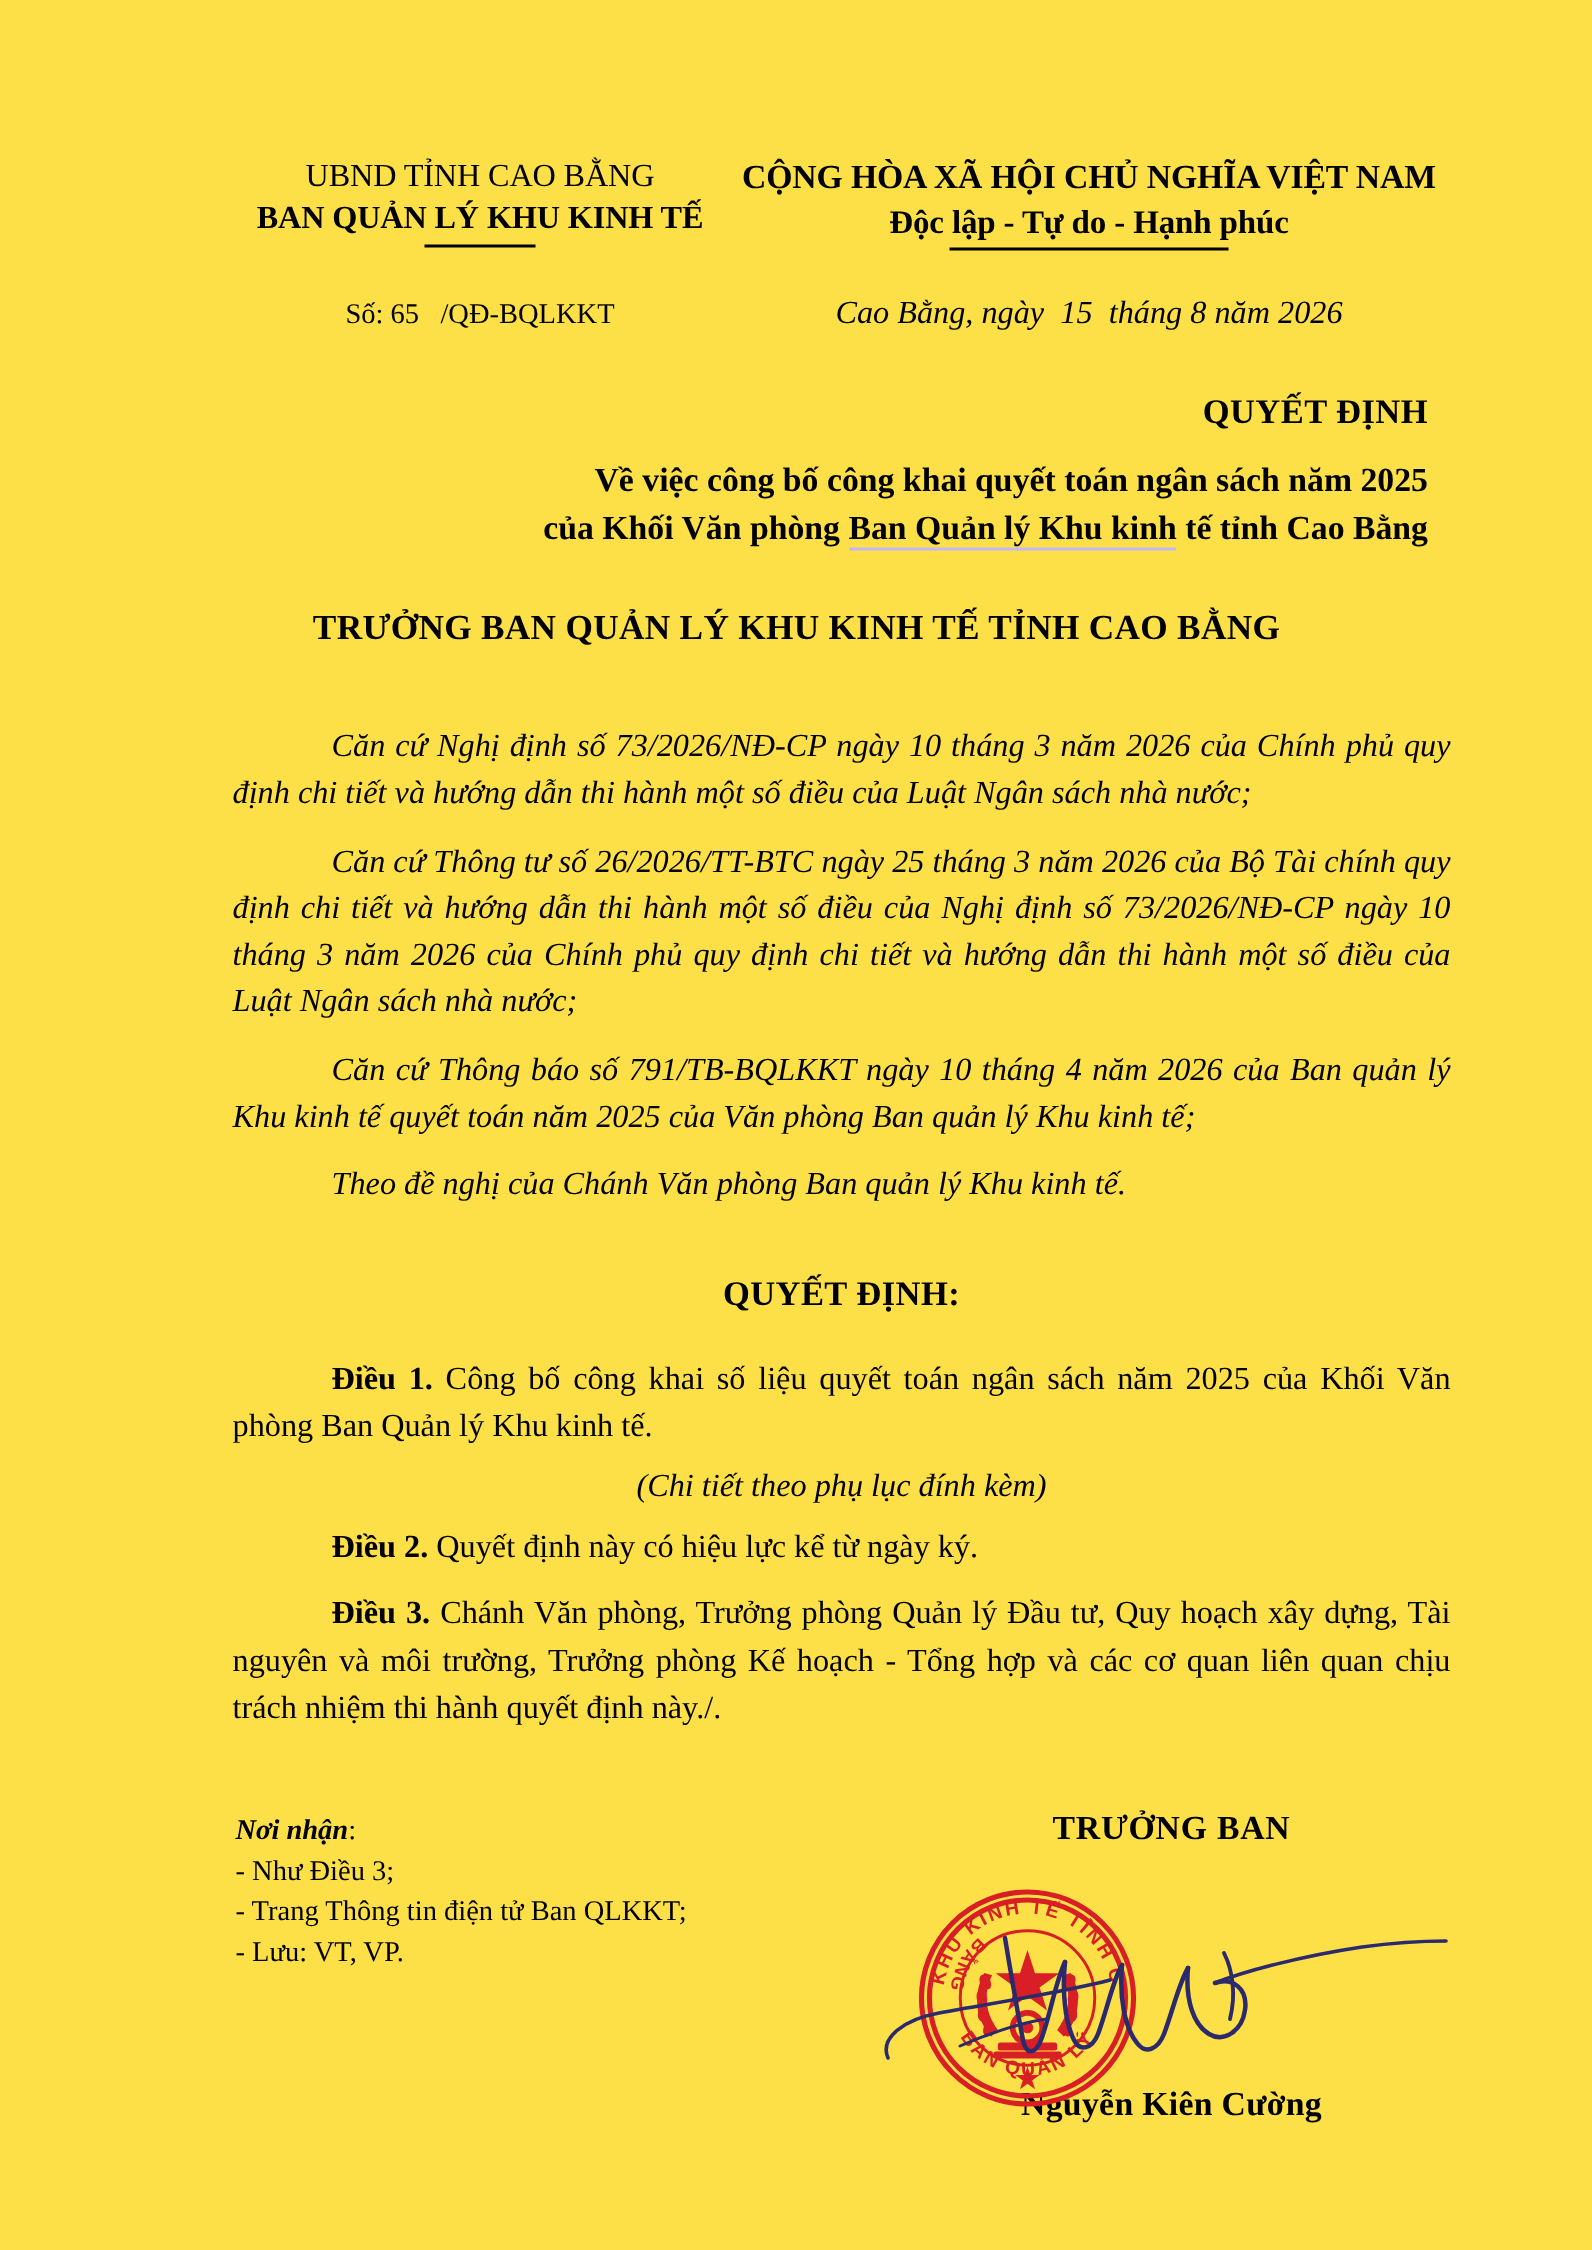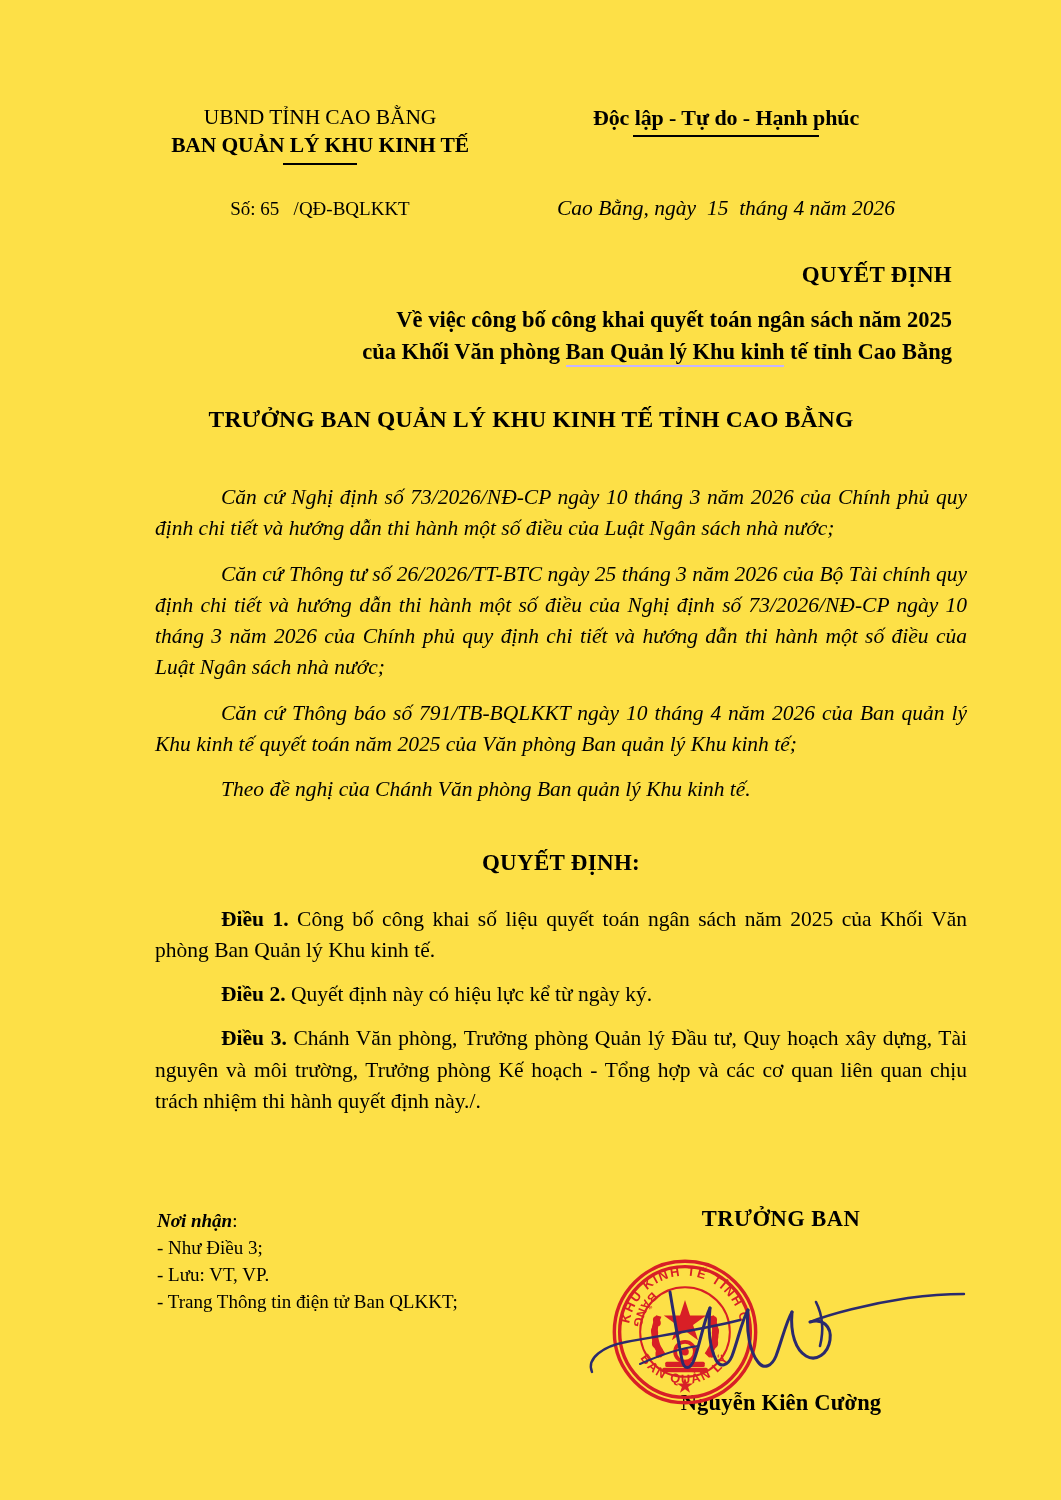--- a/index.html
+++ b/index.html
@@ -228,28 +228,29 @@
 
 <div class="page">
 
   <div class="header">
     <div class="hdr-left">
       <div class="hdr-line1">UBND TỈNH CAO BẰNG</div>
       <div class="hdr-line2">BAN QUẢN LÝ KHU KINH TẾ</div>
       <div class="rule rule-left"></div>
     </div>
     <div class="hdr-right">
+      <div class="hdr-line1">CỘNG HÒA XÃ HỘI CHỦ NGHĨA VIỆT NAM</div>
       <div class="hdr-line2">Độc lập - Tự do - Hạnh phúc</div>
       <div class="rule rule-right"></div>
     </div>
   </div>
 
   <div class="numrow">
     <div class="num-left">Số: 65   /QĐ-BQLKKT</div>
-    <div class="num-right">Cao Bằng, ngày  15  tháng 4 năm 2026</div>
+    <div class="num-right">Cao Bằng, ngày  15  tháng 8 năm 2026</div>
   </div>
 
   <div class="title-block">
     <div class="doc-kind">QUYẾT ĐỊNH</div>
     <div class="doc-subject">
       <div>Về việc công bố công khai quyết toán ngân sách năm 2025</div>
       <div><span>của Khối Văn phòng </span><span class="u-part">Ban Quản lý Khu kinh</span><span> tế tỉnh Cao Bằng</span></div>
     </div>
   </div>
 
@@ -258,31 +259,32 @@
   <div class="body">
     <p class="bp">Căn cứ Nghị định số 73/2026/NĐ-CP ngày 10 tháng 3 năm 2026 của Chính phủ quy định chi tiết và hướng dẫn thi hành một số điều của Luật Ngân sách nhà nước;</p>
     <p class="bp">Căn cứ Thông tư số 26/2026/TT-BTC ngày 25 tháng 3 năm 2026 của Bộ Tài chính quy định chi tiết và hướng dẫn thi hành một số điều của Nghị định số 73/2026/NĐ-CP ngày 10 tháng 3 năm 2026 của Chính phủ quy định chi tiết và hướng dẫn thi hành một số điều của Luật Ngân sách nhà nước;</p>
     <p class="bp">Căn cứ Thông báo số 791/TB-BQLKKT ngày 10 tháng 4 năm 2026 của Ban quản lý Khu kinh tế quyết toán năm 2025 của Văn phòng Ban quản lý Khu kinh tế;</p>
     <p class="bp">Theo đề nghị của Chánh Văn phòng Ban quản lý Khu kinh tế.</p>
 
     <div class="decide-word">QUYẾT ĐỊNH:</div>
 
     <p class="art"><b>Điều 1.</b><span> Công bố công khai số liệu quyết toán ngân sách năm 2025 của Khối Văn phòng Ban Quản lý Khu kinh tế.</span></p>
 
+    <div class="attach-note">(Chi tiết theo phụ lục đính kèm)</div>
 
     <p class="art"><b>Điều 2.</b><span> Quyết định này có hiệu lực kể từ ngày ký.</span></p>
 
     <p class="art"><b>Điều 3.</b><span> Chánh Văn phòng, Trưởng phòng Quản lý Đầu tư, Quy hoạch xây dựng, Tài nguyên và môi trường, Trưởng phòng Kế hoạch - Tổng hợp và các cơ quan liên quan chịu trách nhiệm thi hành quyết định này./.</span></p>
   </div>
 
   <div class="recipients">
     <div class="rec-title"><span>Nơi nhận</span><span class="colon">:</span></div>
     <div class="rec-item">- Như Điều 3;</div>
+    <div class="rec-item">- Trang Thông tin điện tử Ban QLKKT;</div>
     <div class="rec-item">- Lưu: VT, VP.</div>
-    <div class="rec-item">- Trang Thông tin điện tử Ban QLKKT;</div>
   </div>
 
   <div class="signblock">
     <div class="sign-role">TRƯỞNG BAN</div>
 
     <div class="sign-area">
 
       <svg class="seal" viewBox="0 0 200 200">
         <defs>
           <path id="sealArcTop" d="M 26,100 A 74,74 0 0 1 174,100"></path>

